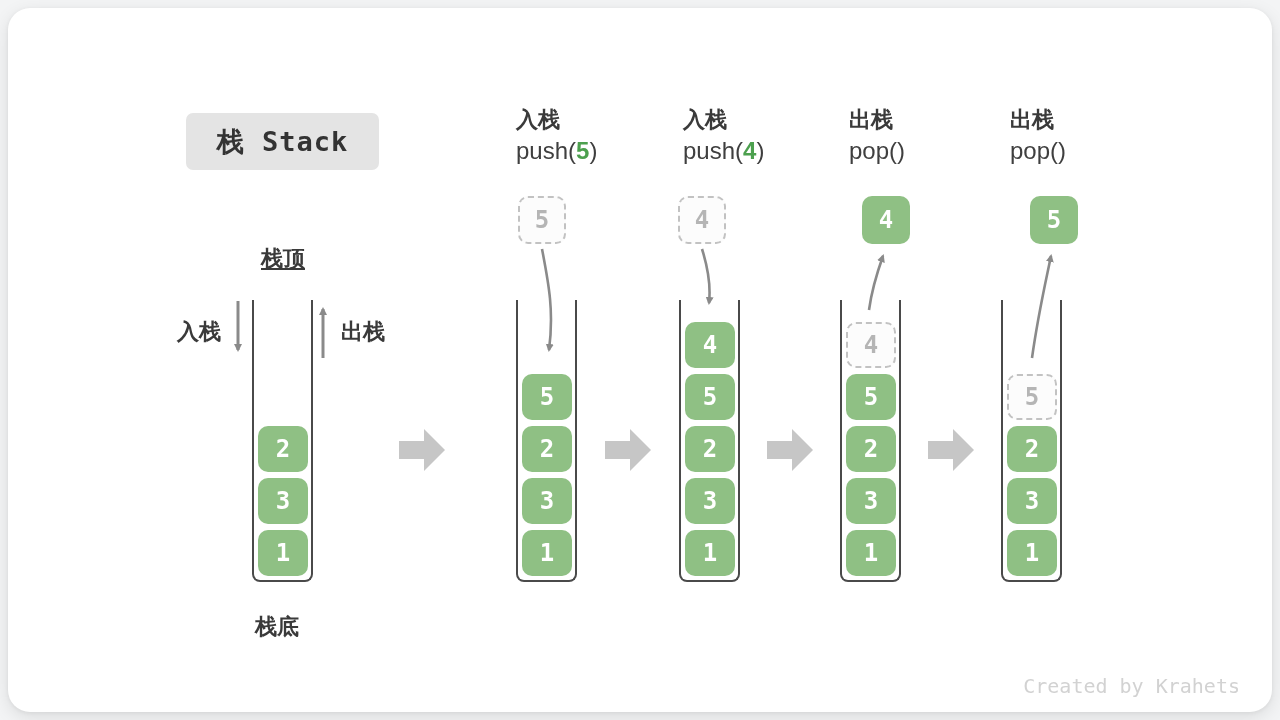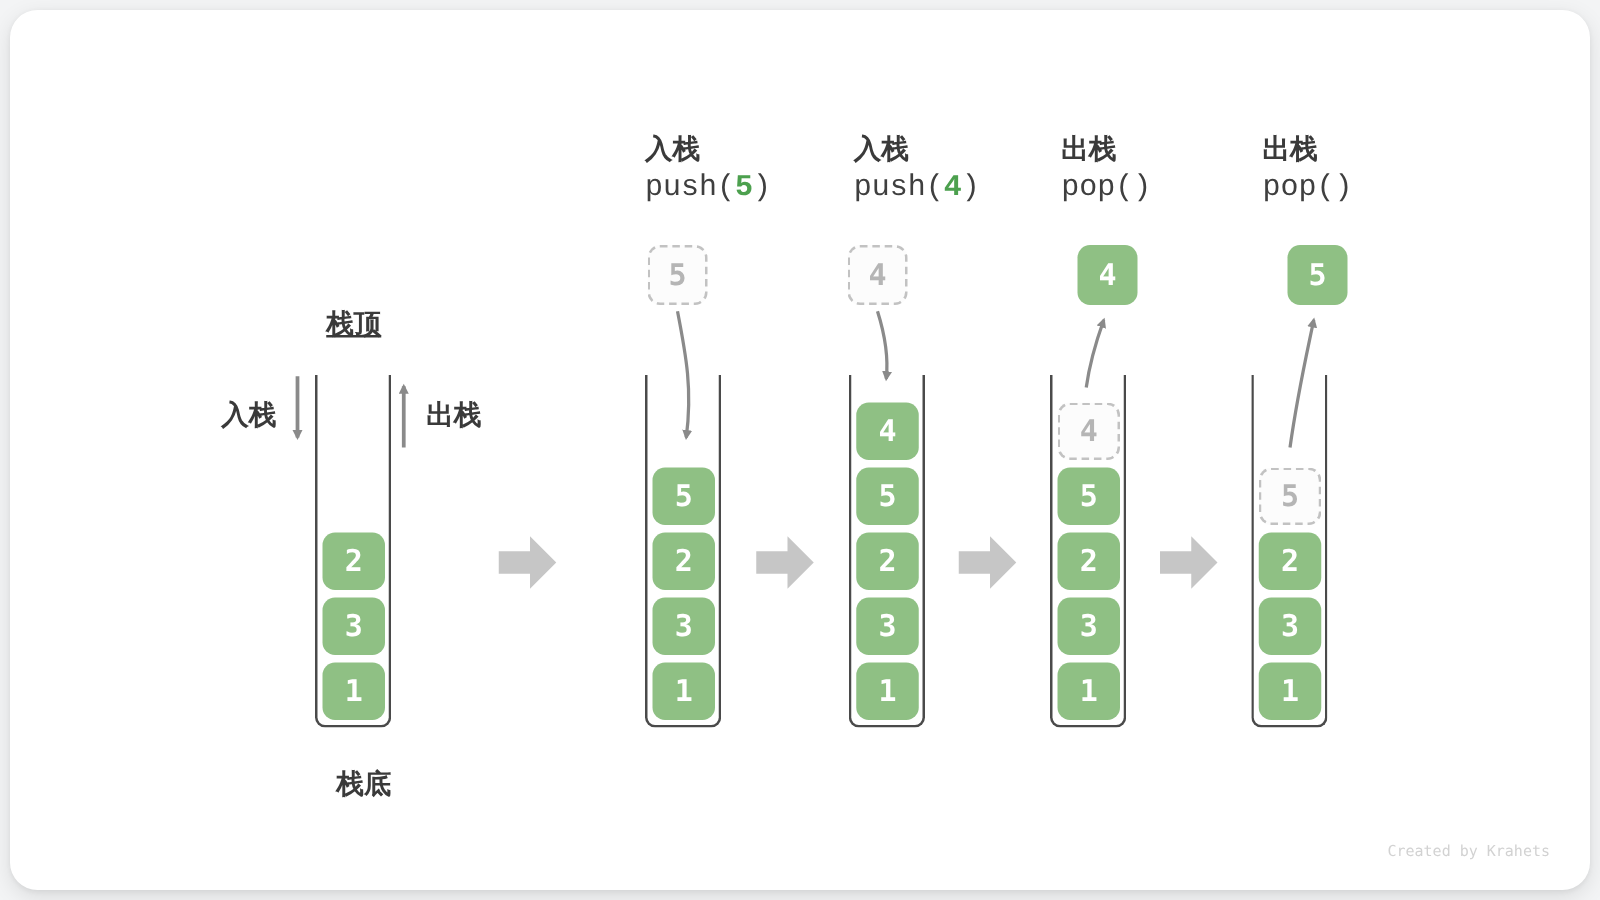--- a/index.html
+++ b/index.html
@@ -7,40 +7,40 @@
   .card{position:absolute;left:8px;top:8px;right:8px;bottom:8px;background:#ffffff;border-radius:22px;
         box-shadow:0 5px 18px rgba(0,0,0,.10), 0 1px 4px rgba(0,0,0,.06);}
   .abs{position:absolute;}
   
   .badge{left:186px;top:113px;width:193px;height:57px;background:#e4e4e4;border-radius:7px;
          display:flex;align-items:center;justify-content:center;
          font-family:"DejaVu Sans Mono","DejaVu Sans",monospace;font-weight:bold;font-size:27px;color:#333333;letter-spacing:1px;}
   
   .op-head{top:106px;}
   .op-title{font-size:22px;font-weight:bold;color:#3a3a3a;line-height:28px;}
-  .op-code{font-family:Liberation Mono, monospace;font-size:24px;color:#3f3f3f;line-height:34px;}
+  .op-code{font-family:Liberation Sans, sans-serif;font-size:24px;color:#3f3f3f;line-height:34px;}
   .op-code .arg{color:#4ca04e;font-weight:bold;}
   
   .stack-box{top:300px;width:61px;height:282px;border-left:2.5px solid #4a4a4a;border-right:2.5px solid #4a4a4a;
              border-bottom:2.5px solid #4a4a4a;border-radius:0 0 8px 8px;box-sizing:border-box;}
   
   .item{width:50px;height:46px;border-radius:10px;background:#8fc084;box-sizing:border-box;
         display:flex;align-items:center;justify-content:center;color:#ffffff;
         font-family:"DejaVu Sans Mono",monospace;font-size:24px;font-weight:bold;}
   .item.ghost{background:#fcfcfc;border:2px dashed #c2c2c2;color:#b5b5b5;}
   .moving{width:48px;height:48px;border-radius:10px;box-sizing:border-box;
         display:flex;align-items:center;justify-content:center;
         font-family:"DejaVu Sans Mono",monospace;font-size:24px;font-weight:bold;}
   .moving.ghost{background:#fcfcfc;border:2px dashed #c2c2c2;color:#b5b5b5;}
   .moving.solid{background:#8fc084;color:#ffffff;}
   
   .side-label{font-size:22px;font-weight:bold;color:#3a3a3a;}
   .center-label{width:90px;text-align:center;font-size:22px;font-weight:bold;color:#3a3a3a;}
   
-  .watermark{right:40px;top:674px;font-family:"DejaVu Sans Mono",monospace;font-size:12px;color:#d2d2d2;}
+  .watermark{right:40px;top:674px;font-family:"DejaVu Sans Mono",monospace;font-size:20px;color:#d2d2d2;}
   svg.overlay{position:absolute;left:0;top:0;width:1280px;height:720px;pointer-events:none;}
 </style>
 </head>
 <body>
 
 <div id="canvas">
   <div class="card"></div>
 
   <svg class="overlay" viewBox="0 0 1280 720">
     <defs>
@@ -56,40 +56,41 @@
     <path d="M702,249 C708,268 711,285 709,303" stroke="#8a8a8a" stroke-width="2.6" fill="none" marker-end="url(#ah)"></path>
     <path d="M869,310 C872,288 878,270 883,256" stroke="#8a8a8a" stroke-width="2.6" fill="none" marker-end="url(#ah)"></path>
     <path d="M1032,358 C1038,315 1045,285 1051,256" stroke="#8a8a8a" stroke-width="2.6" fill="none" marker-end="url(#ah)"></path>
 
     <polygon fill="#c6c6c6" points="399,441 424,441 424,429 445,450 424,471 424,459 399,459"></polygon>
     <polygon fill="#c6c6c6" points="605,441 630,441 630,429 651,450 630,471 630,459 605,459"></polygon>
     <polygon fill="#c6c6c6" points="767,441 792,441 792,429 813,450 792,471 792,459 767,459"></polygon>
     <polygon fill="#c6c6c6" points="928,441 953,441 953,429 974,450 953,471 953,459 928,459"></polygon>
   </svg>
 
+  <div class="abs badge">栈 Stack</div>
 
   <div class="abs op-head" style="left:516px;">
     <div class="op-title">入栈</div>
     <div class="op-code"><span>push(</span><span class="arg">5</span><span>)</span></div>
   </div>
   <div class="abs op-head" style="left:683px;">
     <div class="op-title">入栈</div>
     <div class="op-code"><span>push(</span><span class="arg">4</span><span>)</span></div>
   </div>
   <div class="abs op-head" style="left:849px;">
     <div class="op-title">出栈</div>
     <div class="op-code"><span>pop(</span><span class="arg"></span><span>)</span></div>
   </div>
   <div class="abs op-head" style="left:1010px;">
     <div class="op-title">出栈</div>
     <div class="op-code"><span>pop(</span><span class="arg"></span><span>)</span></div>
   </div>
 
   <div class="abs center-label" style="left:238px;top:244px;text-decoration:underline;">栈顶</div>
-  <div class="abs center-label" style="left:246px;top:612px;">栈底</div>
+  <div class="abs center-label" style="left:232px;top:612px;">栈底</div>
   <div class="abs side-label" style="left:177px;top:317px;">入栈</div>
   <div class="abs side-label" style="left:341px;top:317px;">出栈</div>
 
   <div class="abs moving ghost" style="left:518px;top:196px;">5</div>
   <div class="abs moving ghost" style="left:678px;top:196px;">4</div>
   <div class="abs moving solid" style="left:862px;top:196px;">4</div>
   <div class="abs moving solid" style="left:1030px;top:196px;">5</div>
 
   <div class="abs stack-box" style="left:252px;"></div>
   <div class="abs stack-box" style="left:516px;"></div>

